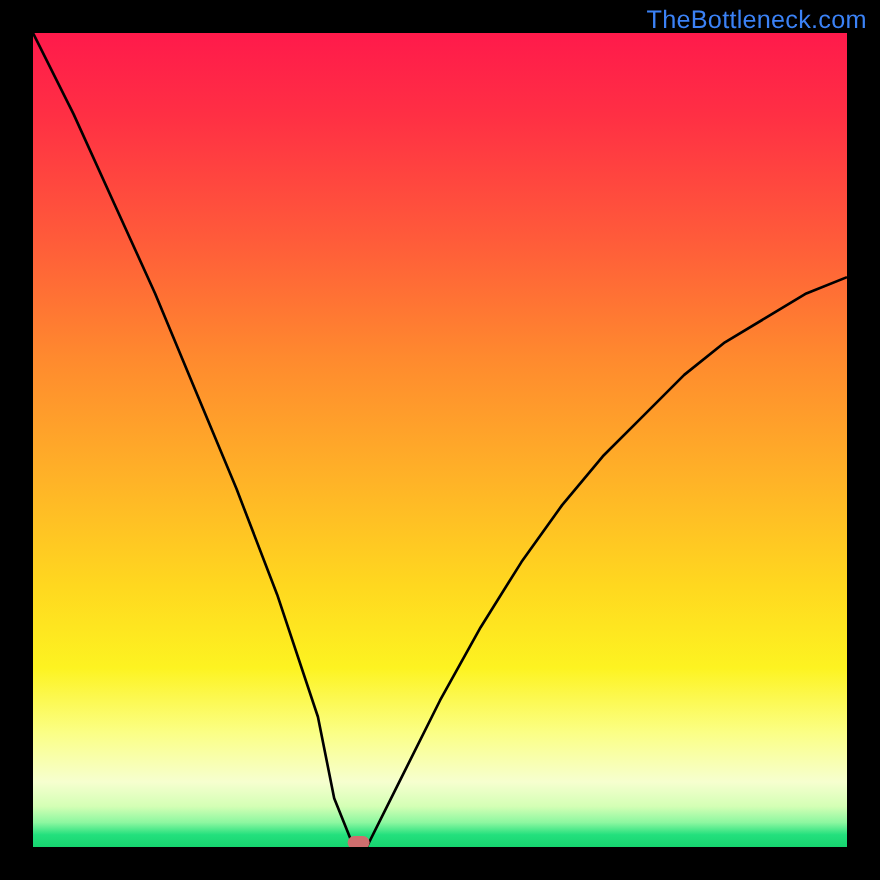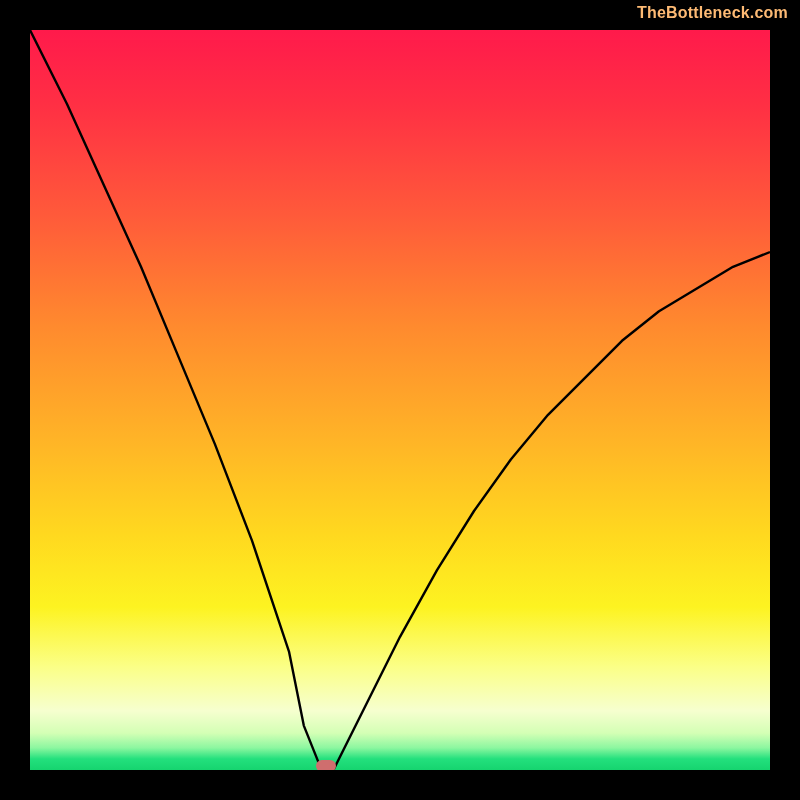--- a/index.html
+++ b/index.html
@@ -14,23 +14,23 @@
   .frame {
     position: relative;
     width: 800px;
     height: 800px;
     background: #000;
   }
   .watermark {
     position: absolute;
     top: 4px;
     right: 12px;
-    color: #fdba74;
-    font-size: 16px;
-    font-weight: 700;
+    color: #3b82f6;
+    font-size: 23px;
+    font-weight: 400;
     letter-spacing: 0.2px;
     z-index: 5;
   }
   .plot {
     position: absolute;
     left: 30px;
     top: 30px;
     width: 740px;
     height: 740px;
     overflow: hidden;

